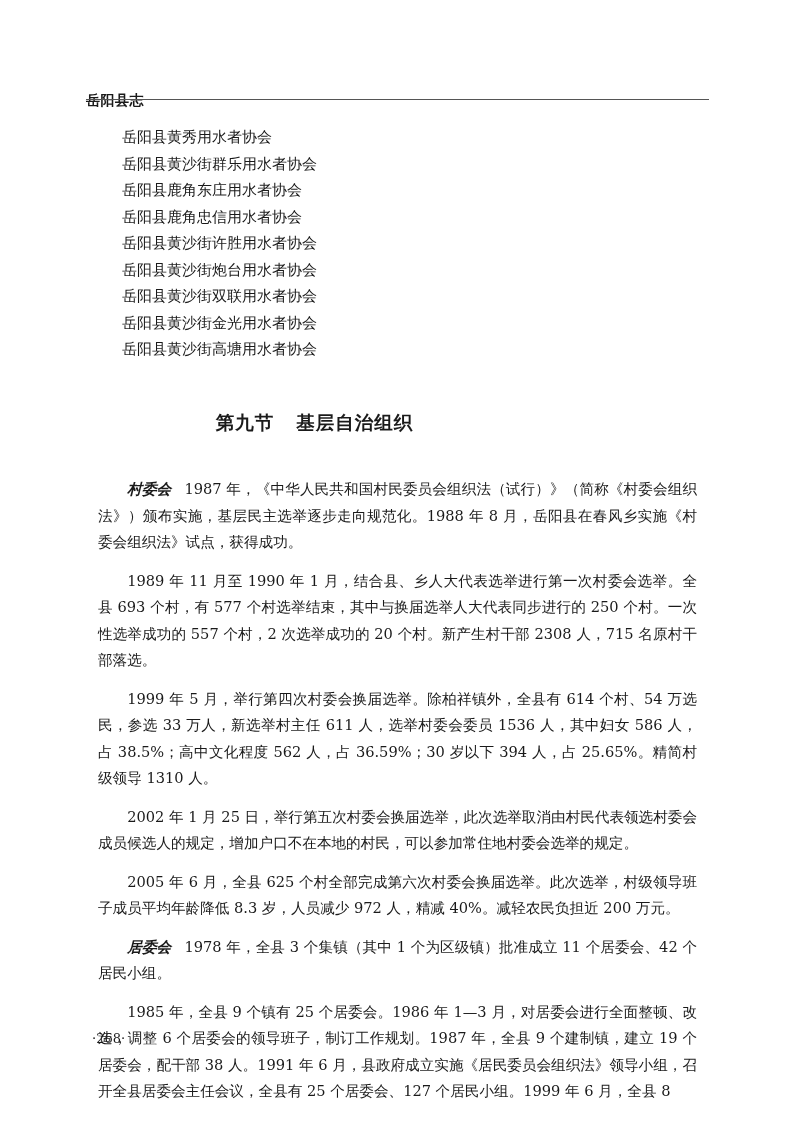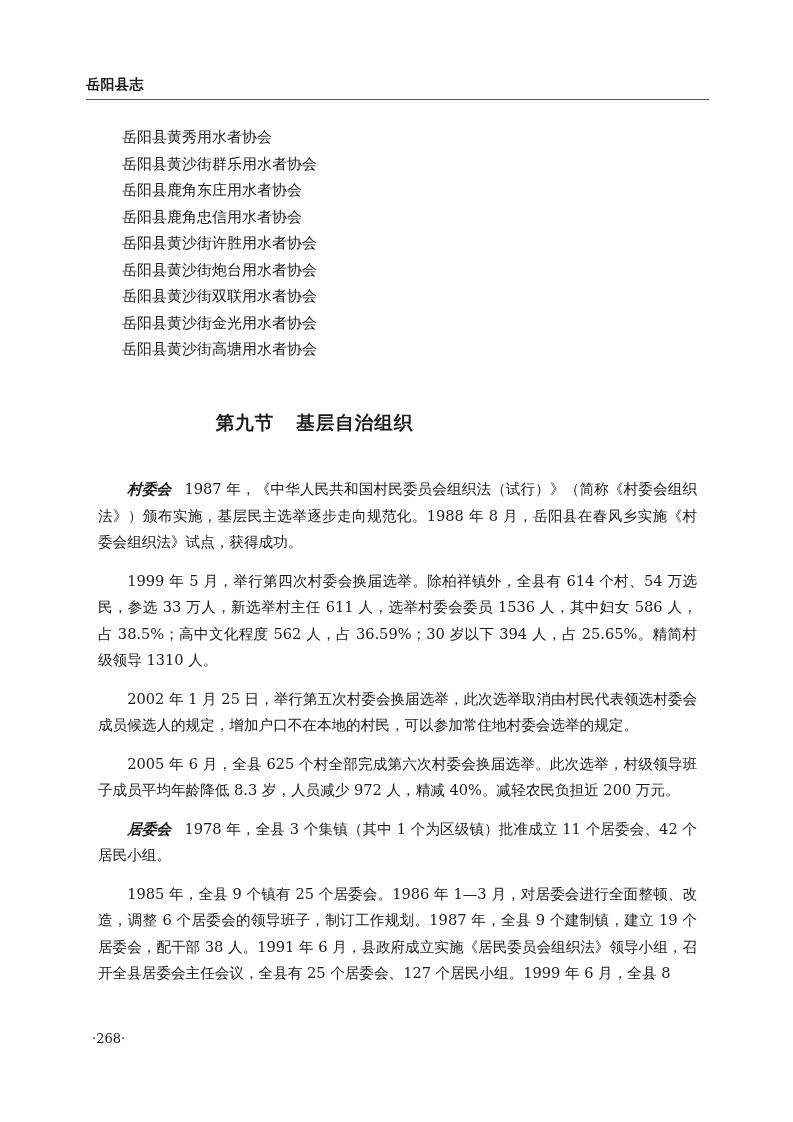--- a/index.html
+++ b/index.html
@@ -1,18 +1,18 @@
 <!DOCTYPE html>
 <html><head>
   <meta charset="utf-8">
   <style>
     html, body { margin: 0; padding: 0; background: #ffffff; }
     body { width: 793px; height: 1122px; position: relative; overflow: hidden; color: #1a1a1a;
            font-family: "DejaVu Serif", "Liberation Serif", serif; }
-    .header-title { position: absolute; left: 86px; top: 76px; font-family: "DejaVu Sans", sans-serif;
+    .header-title { position: absolute; left: 86px; top: 92px; font-family: "DejaVu Sans", sans-serif;
                     font-weight: bold; font-size: 14px; letter-spacing: 0.5px; }
     .header-rule { position: absolute; left: 86px; top: 99px; width: 623px; height: 0; border-top: 1.3px solid #555; }
     .assoc-list { position: absolute; left: 118px; top: 120px; margin: 4px; padding: 0; list-style: none; }
     .assoc-list li { font-size: 15px; line-height: 26.5px; height: 26.5px; white-space: nowrap; }
     .section-title { position: absolute; left: 0; width: 629px; top: 410px; text-align: center;
                      font-family: "DejaVu Sans", sans-serif; font-weight: bold; font-size: 18.5px; letter-spacing: 1px; }
     .section-title .gap { display: inline-block; width: 22px; }
     .body-text { position: absolute; left: 86px; top: 464px; width: 623px; }
     .body-text p { margin: 12px; font-size: 14.6px; line-height: 26.5px; text-indent: 2em; text-align: justify; }
     .lead { font-weight: bold; font-style: italic; font-family: "DejaVu Serif", serif; margin-right: 0.9em; }
@@ -35,20 +35,21 @@
   <li>岳阳县黄沙街金光用水者协会</li>
   <li>岳阳县黄沙街高塘用水者协会</li>
 </ul>
 
 <div class="section-title">
   <span>第九节</span><span class="gap"></span><span>基层自治组织</span>
 </div>
 
 <div class="body-text">
   <p><span class="lead">村委会</span><span>1987 年，《中华人民共和国村民委员会组织法（试行）》（简称《村委会组织法》）颁布实施，基层民主选举逐步走向规范化。1988 年 8 月，岳阳县在春风乡实施《村委会组织法》试点，获得成功。</span></p>
+  <p><span>1989 年 11 月至 1990 年 1 月，结合县、乡人大代表选举进行第一次村委会选举。全县 693 个村，有 577 个村选举结束，其中与换届选举人大代表同步进行的 250 个村。一次性选举成功的 557 个村，2 次选举成功的 20 个村。新产生村干部 2308 人，715 名原村干部落选。</span></p>
   <p><span>1999 年 5 月，举行第四次村委会换届选举。除柏祥镇外，全县有 614 个村、54 万选民，参选 33 万人，新选举村主任 611 人，选举村委会委员 1536 人，其中妇女 586 人，占 38.5%；高中文化程度 562 人，占 36.59%；30 岁以下 394 人，占 25.65%。精简村级领导 1310 人。</span></p>
   <p><span>2002 年 1 月 25 日，举行第五次村委会换届选举，此次选举取消由村民代表领选村委会成员候选人的规定，增加户口不在本地的村民，可以参加常住地村委会选举的规定。</span></p>
   <p><span>2005 年 6 月，全县 625 个村全部完成第六次村委会换届选举。此次选举，村级领导班子成员平均年龄降低 8.3 岁，人员减少 972 人，精减 40%。减轻农民负担近 200 万元。</span></p>
   <p><span class="lead">居委会</span><span>1978 年，全县 3 个集镇（其中 1 个为区级镇）批准成立 11 个居委会、42 个居民小组。</span></p>
   <p><span>1985 年，全县 9 个镇有 25 个居委会。1986 年 1—3 月，对居委会进行全面整顿、改造，调整 6 个居委会的领导班子，制订工作规划。1987 年，全县 9 个建制镇，建立 19 个居委会，配干部 38 人。1991 年 6 月，县政府成立实施《居民委员会组织法》领导小组，召开全县居委会主任会议，全县有 25 个居委会、127 个居民小组。1999 年 6 月，全县 8</span></p>
 </div>
 
 <div class="page-number">·268·</div>
 
 </body></html>

